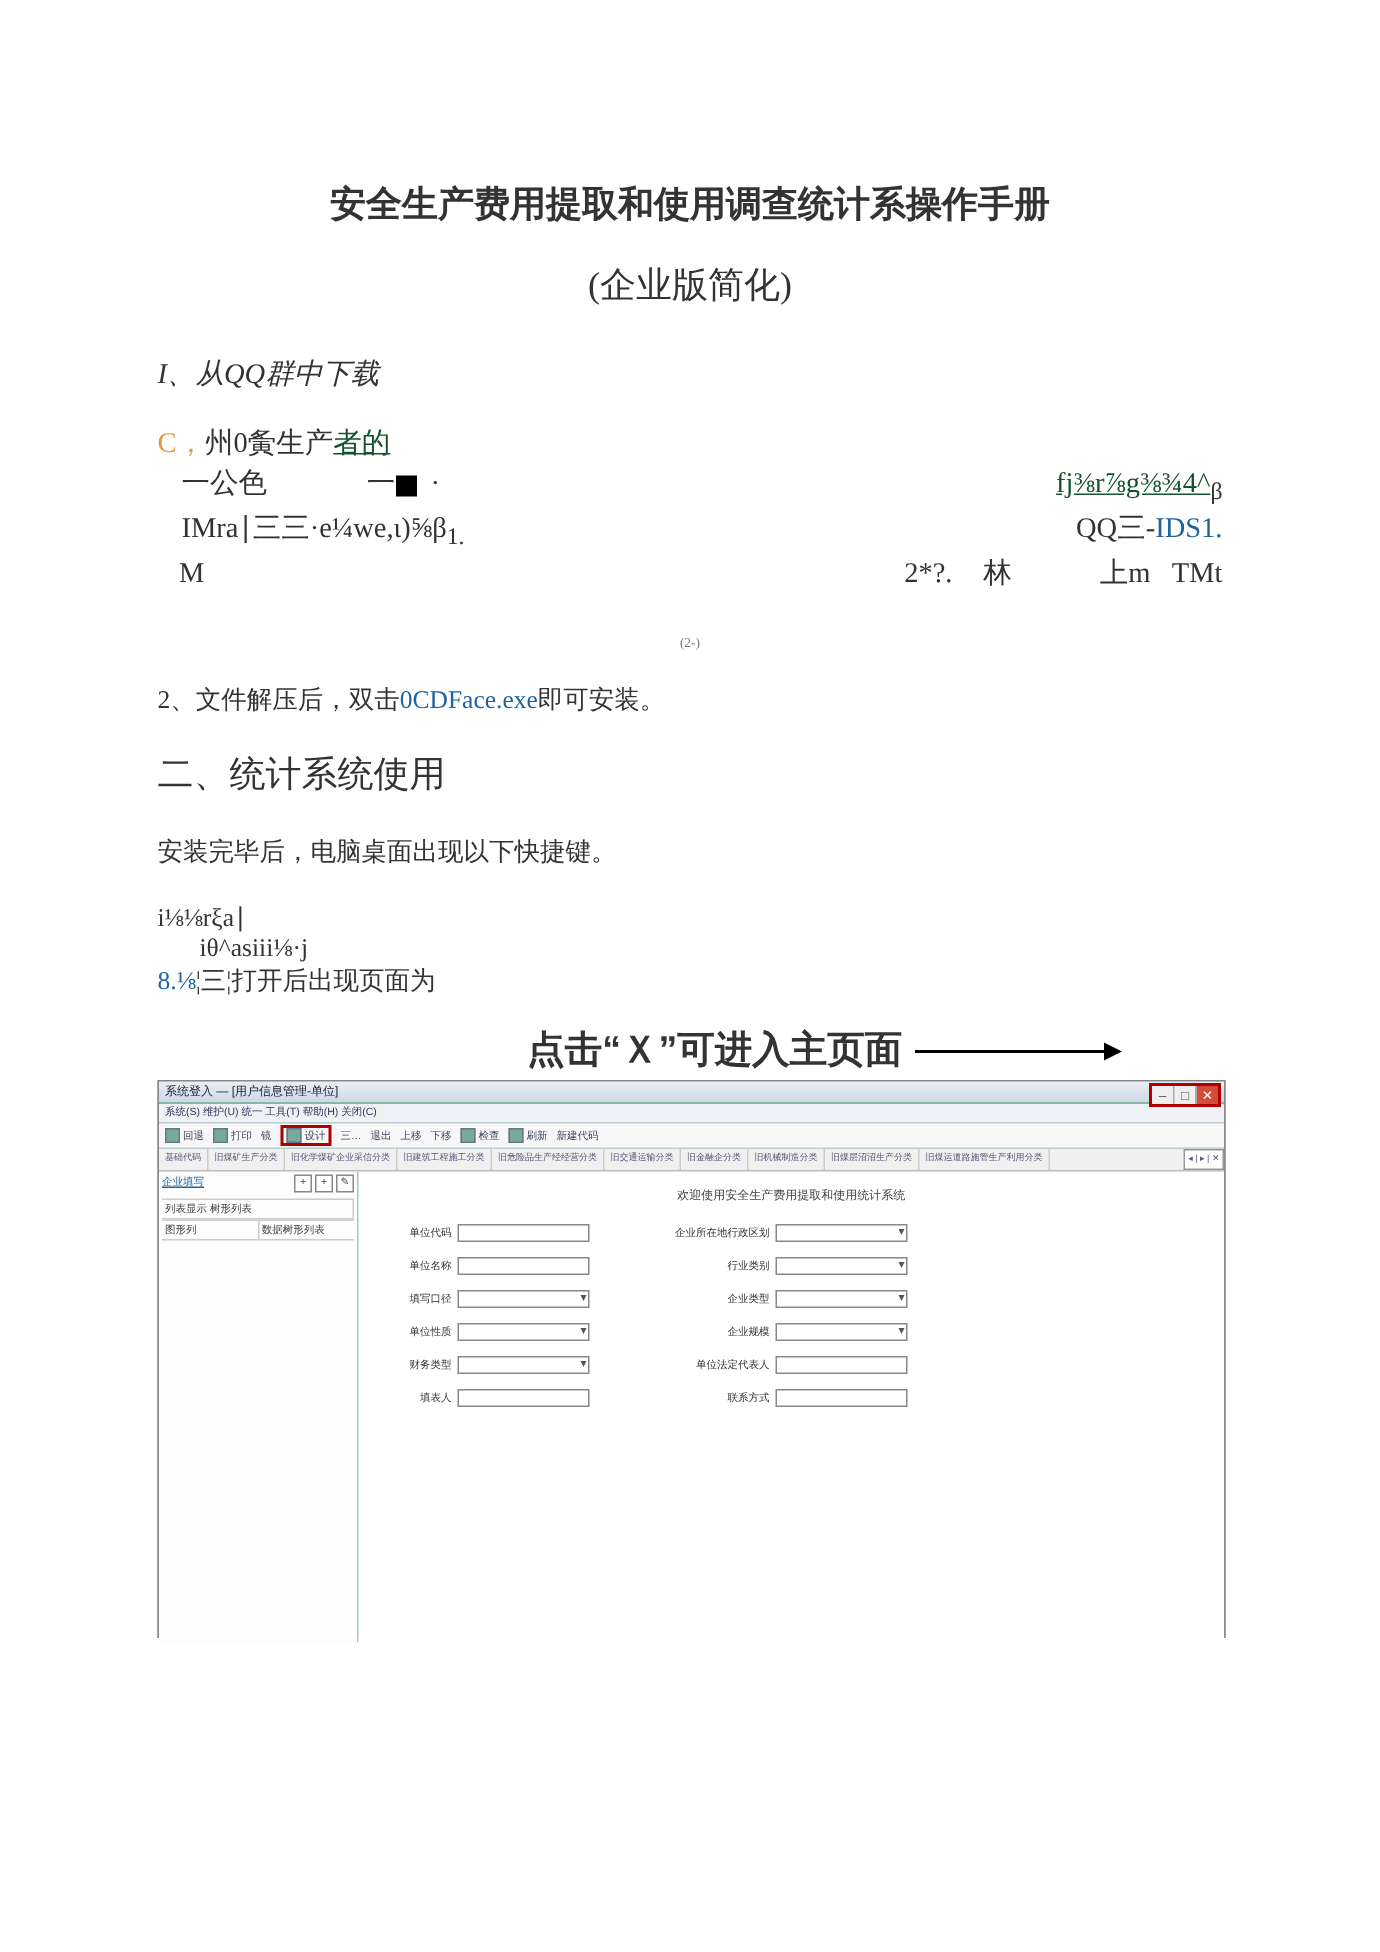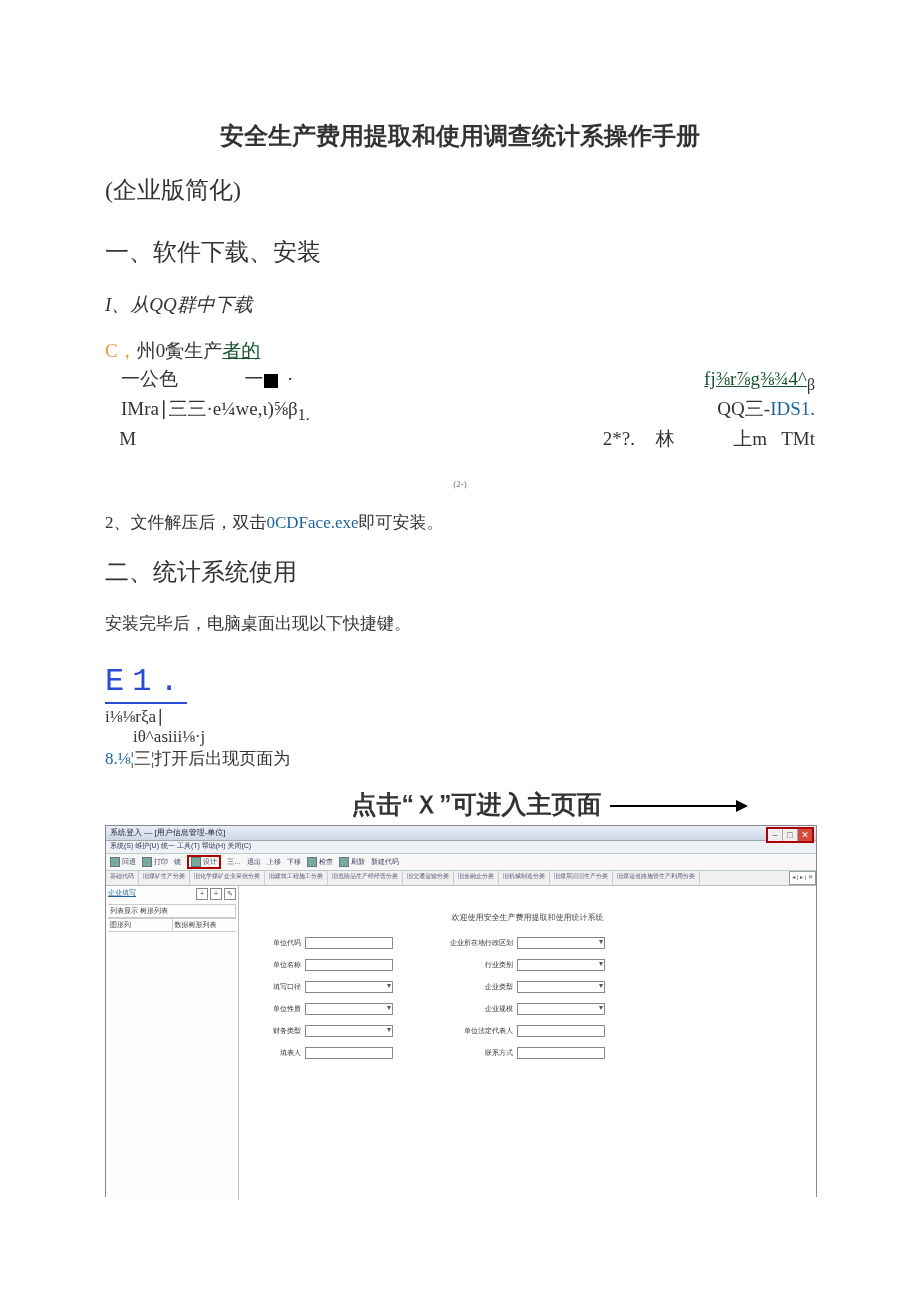--- a/index.html
+++ b/index.html
@@ -13,21 +13,21 @@
   .page {
     padding: 120px 105px 40px 105px;
     box-sizing: border-box;
   }
   .title {
     text-align: center;
     font-size: 24px;
     margin: 0 0 22px 0;
   }
   .subtitle {
-    text-align: left;
+    text-align: center;
     font-size: 24px;
     margin: 0 0 30px 0;
   }
   .h2 {
     font-size: 24px;
     margin: 10px 0 24px 0;
   }
   .h3 {
     font-size: 19px;
     margin: 0 0 20px 0;
@@ -152,21 +152,21 @@
   .side-hdr { display:flex; justify-content:space-between; font-size:7px; margin-bottom:2px; }
   .side-hdr .link2 { color: #1c63a0; text-decoration: underline; }
   .side-tools { display:flex; gap:2px; margin-bottom:2px; }
   .side-tools span { width:10px; height:10px; border:1px solid #888; background:#fff; font-size:7px; text-align:center; line-height:10px; }
   .side-cols { display:flex; font-size:7px; border-top:1px solid #ccc; border-bottom:1px solid #ccc; }
   .side-cols div { flex:1; padding:1px 2px; }
   .side-cols div:first-child { border-right:1px solid #ccc; }
   .app-main {
     flex: 1;
     background: #fff;
-    padding: 20px 12px;
+    padding: 4px 12px;
   }
   .form-title { text-align:center; font-size:8px; margin: 6px 0 14px 0; }
   .form-row { display:flex; margin: 0 0 10px 0; align-items:center; }
   .form-row .cell { display:flex; align-items:center; gap:4px; }
   .form-row .lab { font-size:7px; width:50px; text-align:right; color:#333; }
   .form-row .lab.w { width:80px; }
   .form-row .fld { border:1px solid #888; height:10px; background:#fff; }
   .form-row .fld.short { width:86px; }
   .form-row .fld.med { width:86px; }
   .form-row .sel { border:1px solid #888; height:10px; width:86px; background:#fff; position:relative; }
@@ -174,21 +174,20 @@
   .col-gap { width: 40px; }
   .black-sq { display:inline-block; width:14px; height:14px; background:#000; vertical-align:middle; }
 </style>
 </head>
 <body>
 
 <div class="page">
   <h1 class="title">安全生产费用提取和使用调查统计系操作手册</h1>
   <div class="subtitle">(企业版简化)</div>
 
-  <div class="h2">一、软件下载、安装</div>
   <div class="h3">I、从QQ群中下载</div>
 
   <div class="block-c">
     <span class="orange">C，</span><span>州0夤生产</span><span class="link">者的</span>
   </div>
 
   <div class="row">
     <span class="left"><span>一公色</span>&nbsp;&nbsp;&nbsp;&nbsp;&nbsp;&nbsp;&nbsp;&nbsp;&nbsp;&nbsp;&nbsp;&nbsp;&nbsp;&nbsp;<span>一</span><span class="black-sq"></span>&nbsp;&nbsp;<span>·</span></span>
     <span class="right"><span class="link">fj⅜r⅞g⅜¾4^</span><sub>β</sub></span>
   </div>
@@ -207,21 +206,20 @@
 
   <div class="midmark">(2-)</div>
 
   <div class="para">
     <span>2、文件解压后，双击</span><span class="bluecode">0CDFace.exe</span><span>即可安装。</span>
   </div>
 
   <div class="h2">二、统计系统使用</div>
   <div class="para">安装完毕后，电脑桌面出现以下快捷键。</div>
 
-  <div><span class="e1">E1.</span></div>
   <div class="small1">i⅛⅛rξa∣</div>
   <div class="small2">iθ^asiii⅛·j</div>
   <div class="line-open">
     <span class="bluecode">8.⅛</span><span>¦三¦</span><span>打开后出现页面为</span>
   </div>
 
   <div class="callout-wrap">
     <div class="callout">
       <span>点击“Ｘ”可进入主页面</span>
       <svg width="140" height="22">

